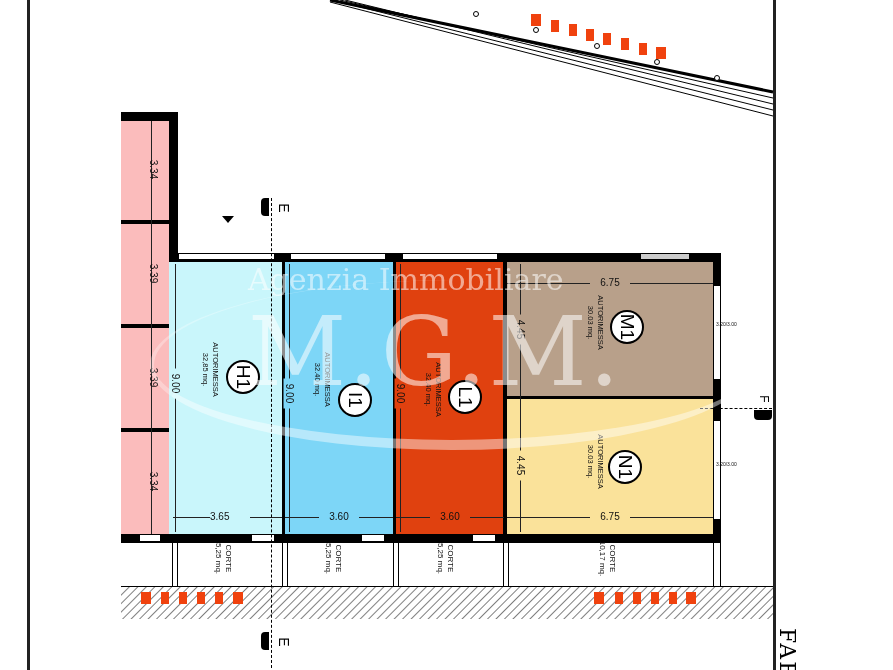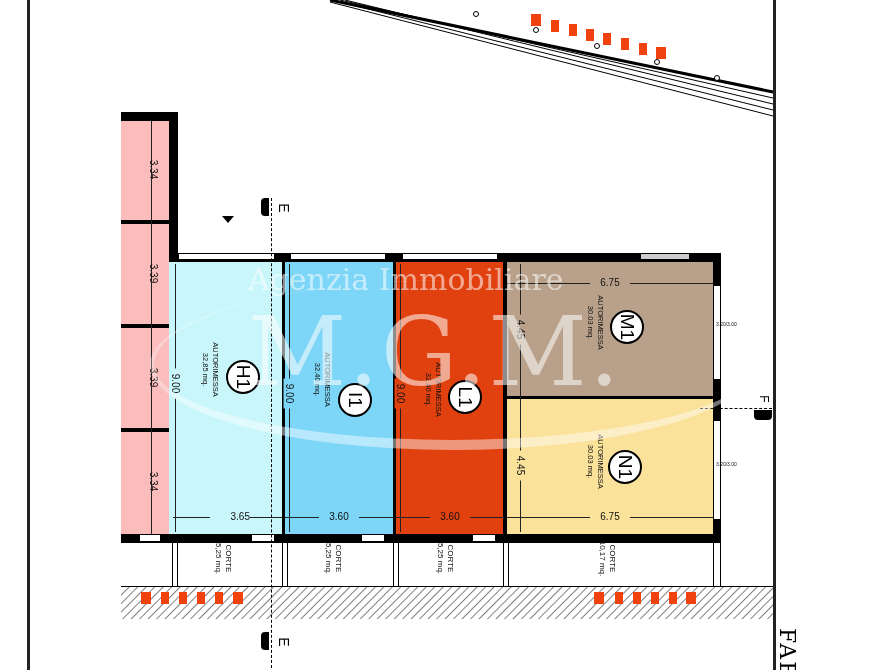--- a/index.html
+++ b/index.html
@@ -84,21 +84,21 @@
 <div class="abs" style="left:173px;top:517px;width:109px;height:1px;background:#222;"></div>
 <div class="abs" style="left:285px;top:517px;width:108px;height:1px;background:#222;"></div>
 <div class="abs" style="left:396px;top:517px;width:108px;height:1px;background:#222;"></div>
 <div class="abs" style="left:507px;top:517px;width:206px;height:1px;background:#222;"></div>
 <div class="abs" style="left:507px;top:283px;width:206px;height:1px;background:#222;"></div>
 <div class="abs" style="left:175px;top:264px;width:1px;height:268px;background:#222;"></div>
 <div class="abs" style="left:289px;top:264px;width:1px;height:268px;background:#222;"></div>
 <div class="abs" style="left:400px;top:264px;width:1px;height:268px;background:#222;"></div>
 <div class="abs" style="left:520px;top:264px;width:1px;height:268px;background:#222;"></div>
 
-<div class="abs dim" style="left:210px;top:511px;width:40px;text-align:right;background:#c9f6fb;">3.65</div>
+<div class="abs dim" style="left:210px;top:511px;width:40px;text-align:left;background:#c9f6fb;">3.65</div>
 <div class="abs dim" style="left:319px;top:511px;width:40px;text-align:center;background:#7dd6f7;">3.60</div>
 <div class="abs dim" style="left:430px;top:511px;width:40px;text-align:center;background:#e0410f;">3.60</div>
 <div class="abs dim" style="left:590px;top:511px;width:40px;text-align:center;background:#fae29a;">6.75</div>
 <div class="abs dim" style="left:590px;top:277px;width:40px;text-align:center;background:#b8a08a;">6.75</div>
 
 <div class="rot dim" style="left:160px;top:378px;width:30px;background:#c9f6fb;">9.00</div>
 <div class="rot dim" style="left:274px;top:388px;width:30px;background:#7dd6f7;">9.00</div>
 <div class="rot dim" style="left:385px;top:388px;width:30px;background:#e0410f;">9.00</div>
 <div class="rot dim" style="left:505px;top:324px;width:30px;background:#b8a08a;">4.45</div>
 <div class="rot dim" style="left:505px;top:460px;width:30px;background:#fae29a;">4.45</div>

